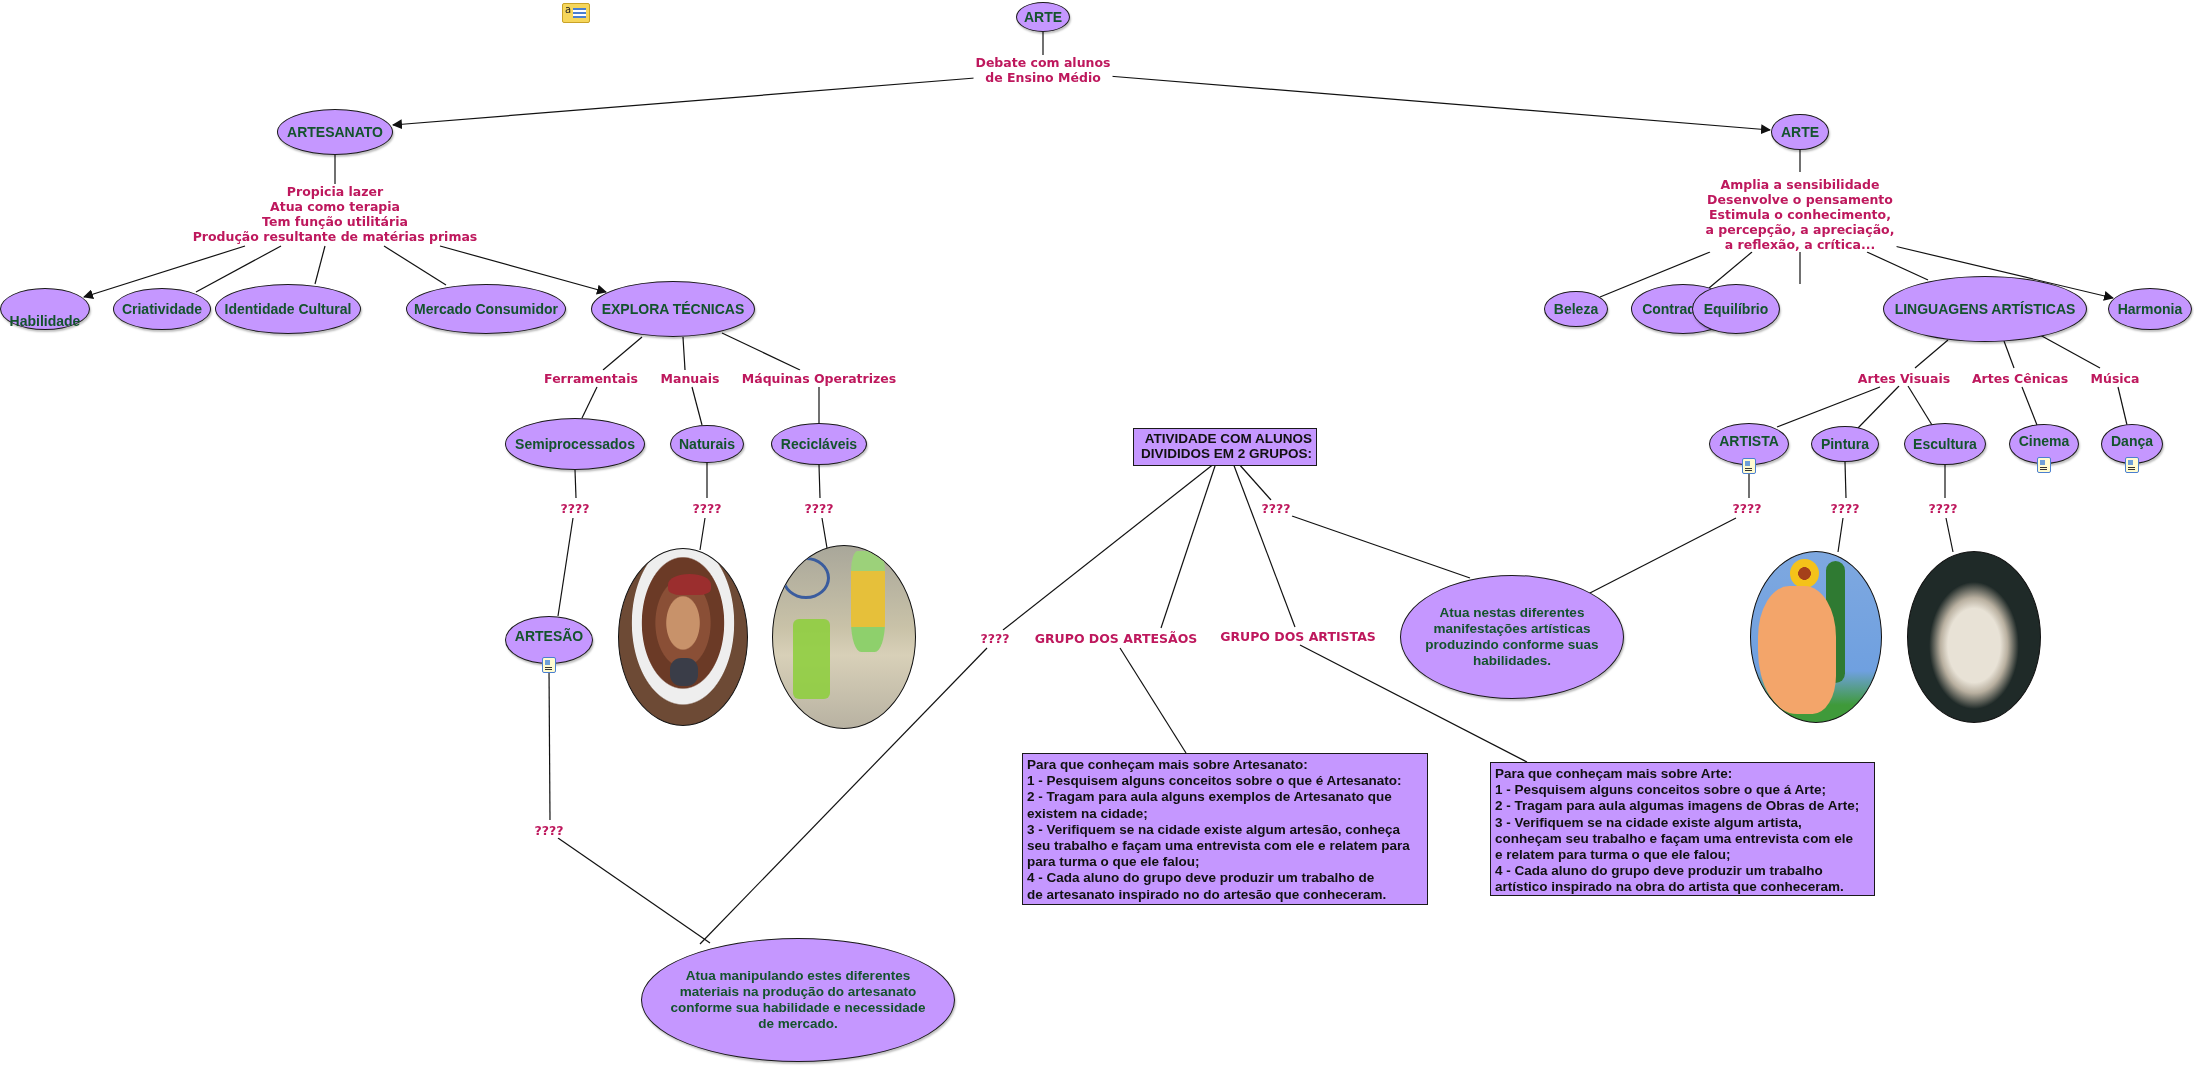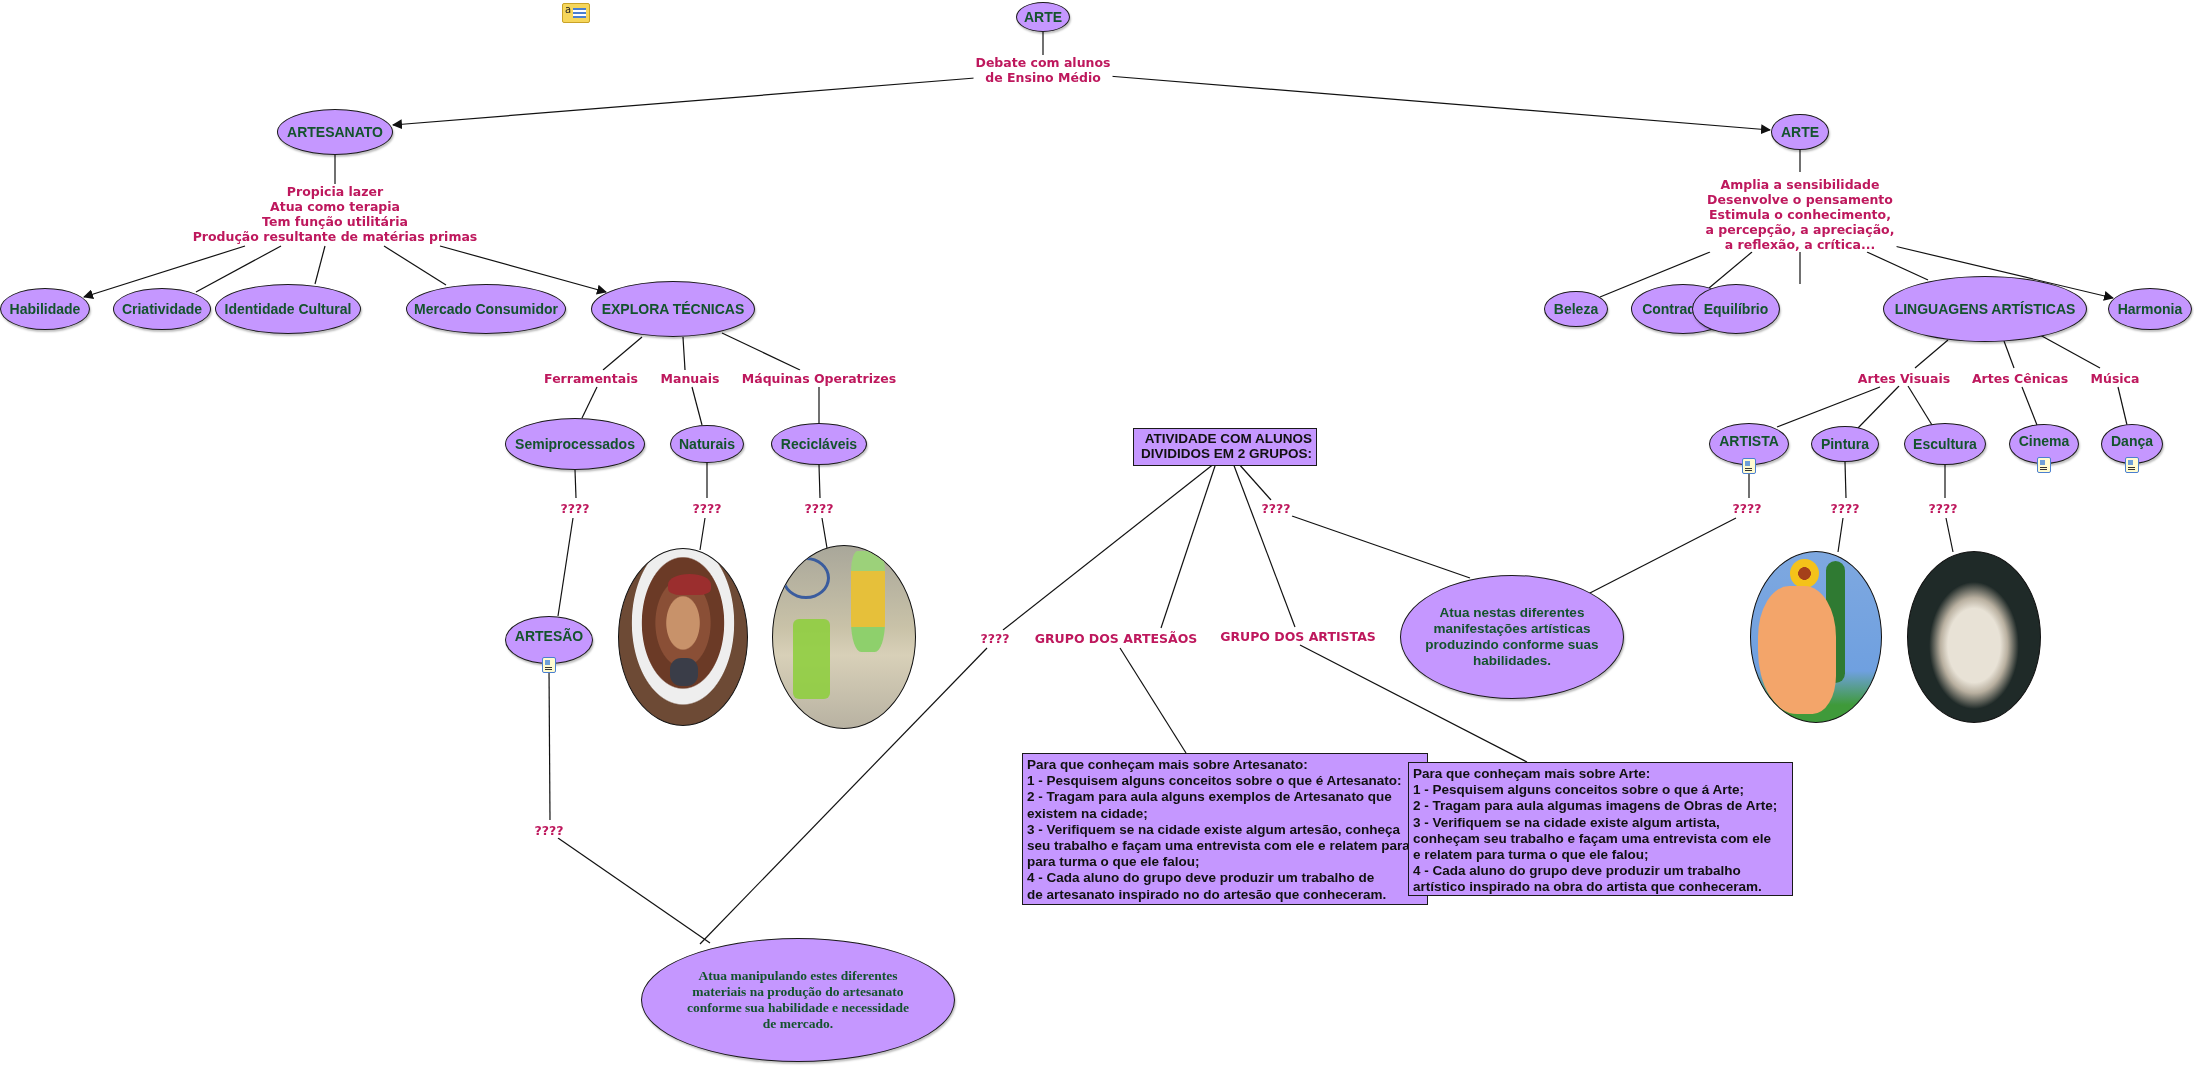--- a/index.html
+++ b/index.html
@@ -102,21 +102,21 @@
 de Ensino Médio</div>
 
 <div class="node" style="left:335px;top:132px;width:116px;height:46px;">
     <span class="lbl">ARTESANATO</span>
   </div>
 <div class="link" style="left:335px;top:214px;">Propicia lazer
 Atua como terapia
 Tem função utilitária
 Produção resultante de matérias primas</div>
 
-<div class="node" style="left:45px;top:309px;width:90px;height:42px;">
+<div class="node" style="left:45px;top:309px;width:90px;height:42px;align-items:flex-end;">
     <span class="lbl">Habilidade</span>
   </div>
 <div class="node" style="left:162px;top:309px;width:98px;height:42px;">
     <span class="lbl">Criatividade</span>
   </div>
 <div class="node" style="left:288px;top:309px;width:146px;height:50px;">
     <span class="lbl">Identidade Cultural</span>
   </div>
 <div class="node" style="left:486px;top:309px;width:160px;height:50px;">
     <span class="lbl">Mercado Consumidor</span>
@@ -153,21 +153,21 @@
   <div style="position:absolute;left:6%;top:6%;width:30%;height:20%;border:3px solid #3a5c9e;border-radius:50%;"></div>
 </div>
 
 <div class="node" style="left:549px;top:640px;width:88px;height:48px;">
     <span class="lbl" style="margin-top:-8px;">ARTESÃO</span>
     <span class="res"></span>
   </div>
 <div class="link" style="left:549px;top:830px;">????</div>
 
 <div class="node" style="left:798px;top:1000px;width:314px;height:124px;font-size:13.5px;">
-    <span class="lbl" style="white-space:pre;line-height:1.2;font-family:Liberation Serif, serif;">Atua manipulando estes diferentes
+    <span class="lbl" style="white-space:pre;line-height:1.2;">Atua manipulando estes diferentes
 materiais na produção do artesanato
 conforme sua habilidade e necessidade
 de mercado.</span>
   </div>
 
 <div class="box" style="left:1133px;top:428px;width:184px;text-align:right;font-size:13.5px;line-height:1.1;">ATIVIDADE COM ALUNOS
 DIVIDIDOS EM 2 GRUPOS:</div>
 <div class="link" style="left:1276px;top:508px;">????</div>
 <div class="link" style="left:995px;top:638px;">????</div>
 <div class="link" style="left:1116px;top:638px;">GRUPO DOS ARTESÃOS</div>
@@ -175,21 +175,21 @@
 
 <div class="box" style="left:1022px;top:753px;width:406px;height:152px;">Para que conheçam mais sobre Artesanato:
 1 - Pesquisem alguns conceitos sobre o que é Artesanato:
 2 - Tragam para aula alguns exemplos de Artesanato que
 existem na cidade;
 3 - Verifiquem se na cidade existe algum artesão, conheça
 seu trabalho e façam uma entrevista com ele e relatem para
 para turma o que ele falou;
 4 - Cada aluno do grupo deve produzir um trabalho de
 de artesanato inspirado no do artesão que conheceram.</div>
-<div class="box" style="left:1408px;top:762px;width:385px;height:134px;">Para que conheçam mais sobre Arte:
+<div class="box" style="left:1490px;top:762px;width:385px;height:134px;">Para que conheçam mais sobre Arte:
 1 - Pesquisem alguns conceitos sobre o que á Arte;
 2 - Tragam para aula algumas imagens de Obras de Arte;
 3 - Verifiquem se na cidade existe algum artista,
 conheçam seu trabalho e façam uma entrevista com ele
 e relatem para turma o que ele falou;
 4 - Cada aluno do grupo deve produzir um trabalho
 artístico inspirado na obra do artista que conheceram.</div>
 
 <div class="node" style="left:1800px;top:132px;width:58px;height:36px;">
     <span class="lbl">ARTE</span>

